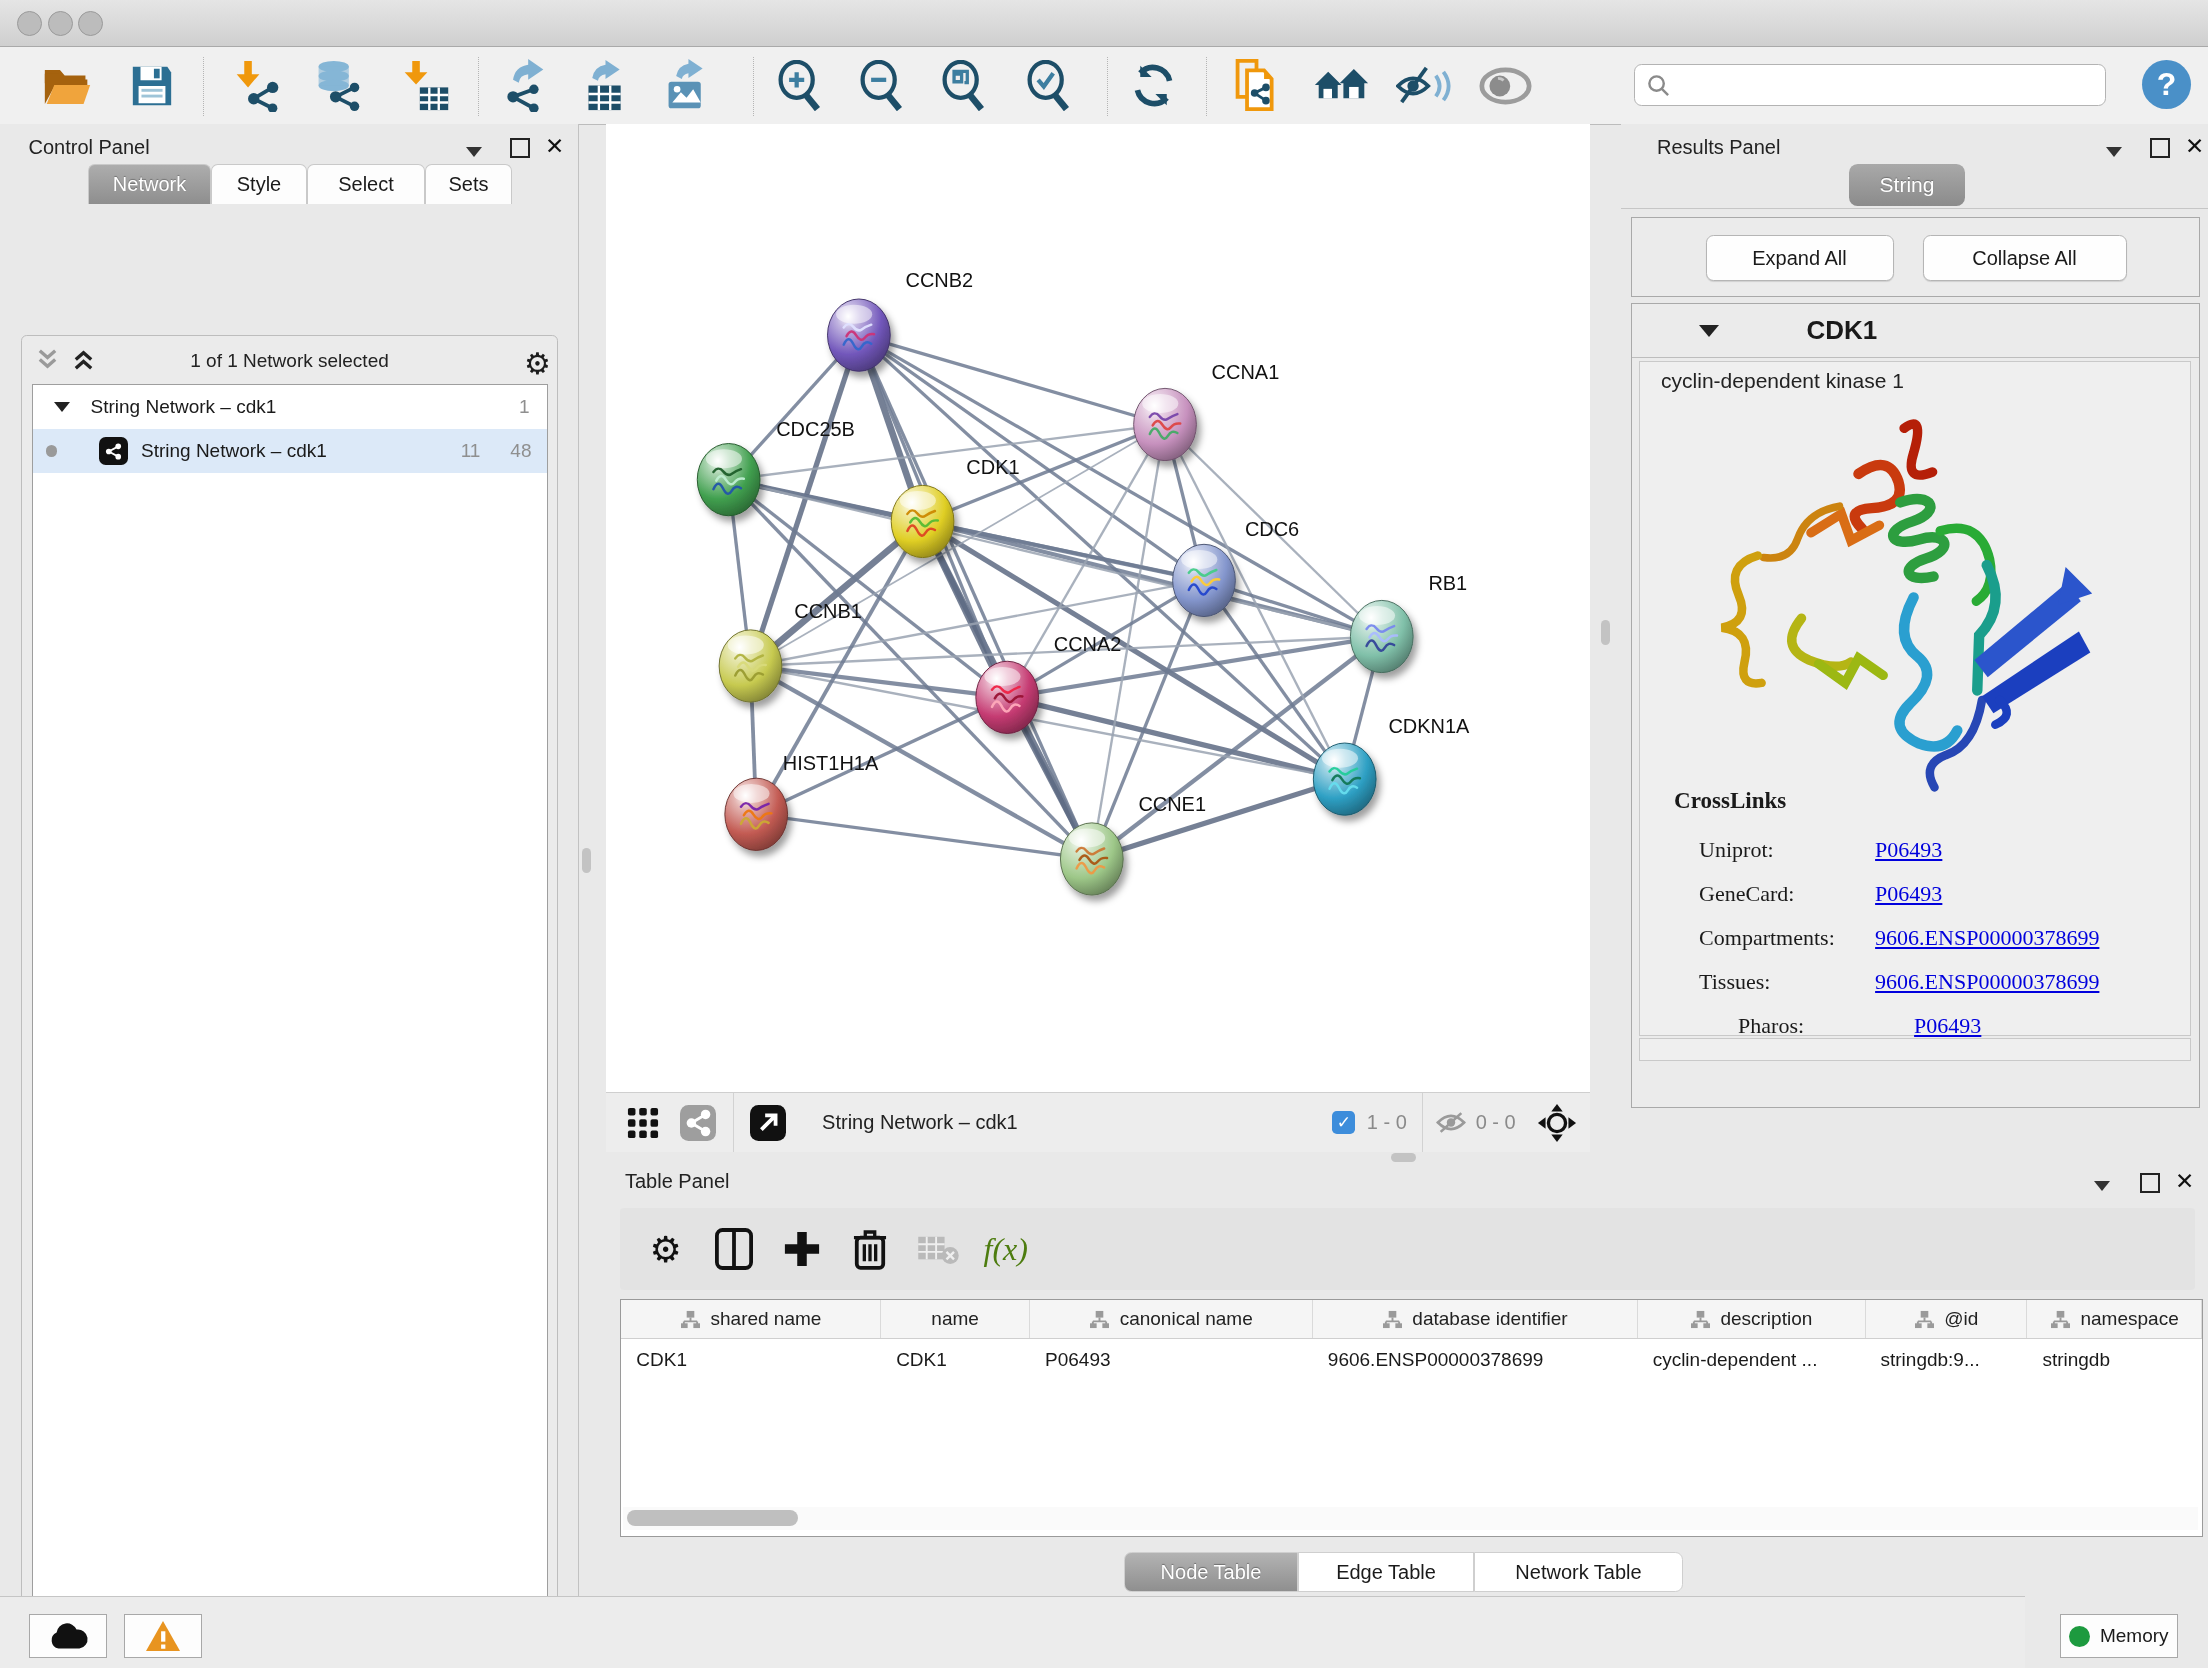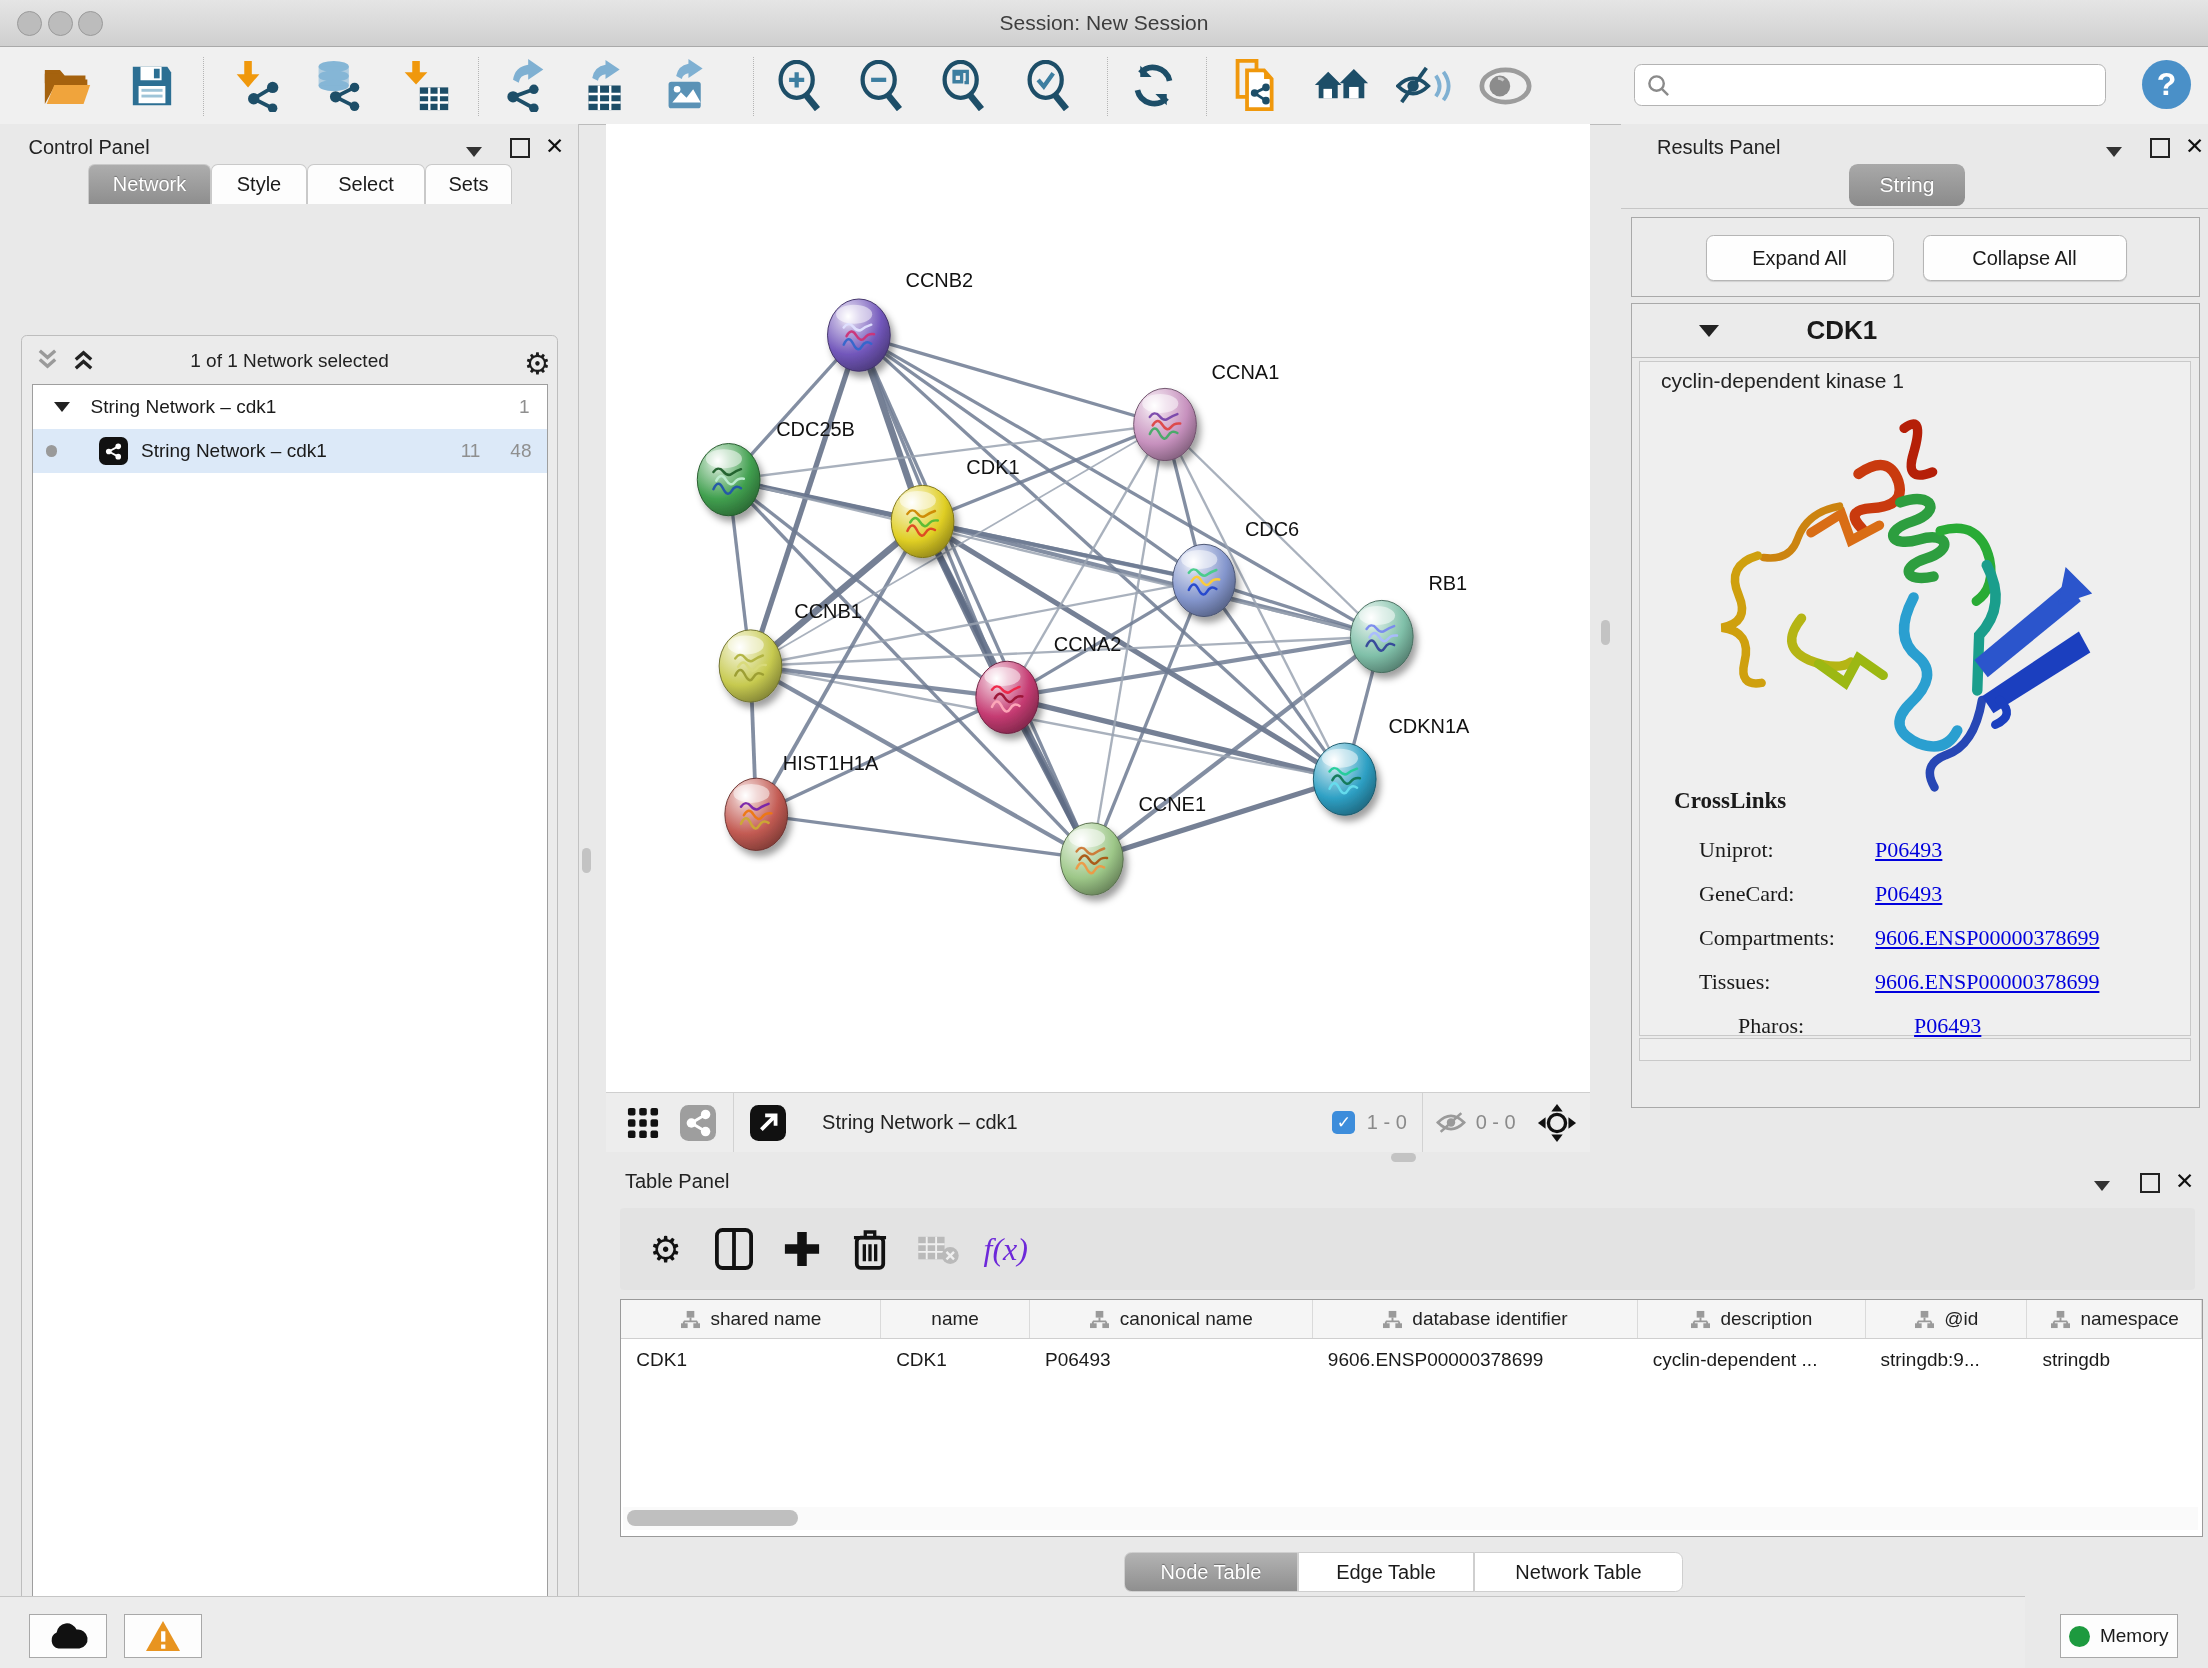--- a/index.html
+++ b/index.html
@@ -65,21 +65,21 @@
   .xl{font-family:"Liberation Serif",serif;}
   .xl-title{font-size:23px;font-weight:bold;}
   .xl-label{font-size:22px;}
   .xl-link{font-size:22px;color:#0000dd;text-decoration:underline;}
   .rp-foot{left:7.6px;top:734px;width:550px;height:21px;background:#efefef;border:1px solid #c9c9c9;}
   
   .table-panel{left:606px;top:1162px;width:1603px;height:434px;background:#e9e9e9;}
   .tp-toolbar{left:14.3px;top:46px;width:1575px;height:82px;background:#e3e3e3;border-radius:3.8px;
     display:flex;align-items:center;}
   .tp-icon{width:68px;display:flex;justify-content:center;align-items:center;}
-  .fx{font-family:"Liberation Serif",serif;font-style:italic;font-size:32px;color:#6d28d9;}
+  .fx{font-family:"Liberation Serif",serif;font-style:italic;font-size:32px;color:#4d7c0f;}
   .ttable{left:14.3px;top:137px;width:1583px;height:238px;background:#fff;border:1.9px solid #9a9a9a;box-sizing:border-box;}
   .thead{display:flex;height:38px;background:#f5f5f5;border-bottom:1px solid #cfcfcf;}
   .th{display:flex;align-items:center;justify-content:center;gap:9.5px;font-size:19px;color:#222;
       border-right:1px solid #dadada;box-sizing:border-box;overflow:hidden;white-space:nowrap;}
   .trow{display:flex;height:42px;}
   .td{display:flex;align-items:center;font-size:19px;padding-left:15px;box-sizing:border-box;
       overflow:hidden;white-space:nowrap;}
   .hscroll{left:1.9px;top:207px;width:1575px;height:23px;background:#fafafa;}
   .hthumb{left:3.8px;top:2.9px;width:171px;height:16px;background:#bfbfbf;border-radius:8.6px;}
   .btab{height:40px;border:1px solid #cfcfcf;background:#fff;display:flex;align-items:center;
@@ -92,21 +92,20 @@
   .glyph{font-family:"DejaVu Sans",sans-serif;}
   svg{display:block;}
 </style>
 </head>
 <body>
 
 <div class="abs titlebar">
   <div class="abs tl" style="left:17px"></div>
   <div class="abs tl" style="left:48px"></div>
   <div class="abs tl" style="left:78px"></div>
-  <div class="abs win-title">Session: New Session</div>
 </div>
 
 <div class="abs toolbar">
   <div class="abs tbtn" style="left:40px">
     <span>
         <svg width="51" height="44" viewBox="0 0 54 46">
       <path d="M3 6 h16 l5 6 h22 v8 H3 z" fill="#a5620e"></path>
           <path d="M3 42 V10 h15 l5 6 h25 v6 H14 z" fill="#a5620e"></path>
       <path d="M13 22 h38 l-7 20 H5 z" fill="#f0a43c"></path>
         </svg>

